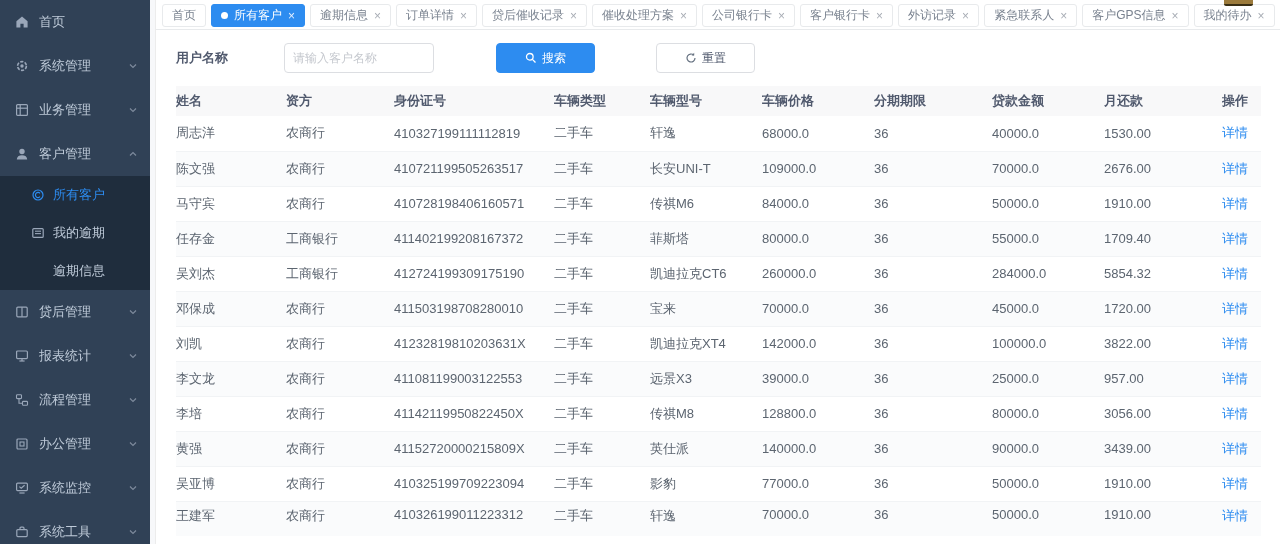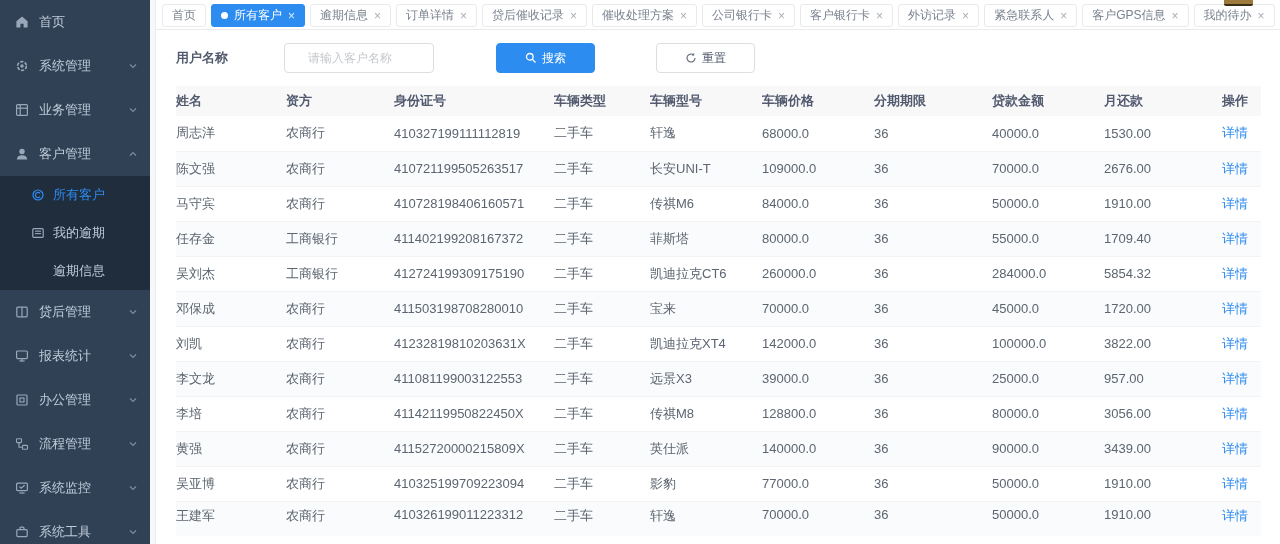--- a/index.html
+++ b/index.html
@@ -36,21 +36,21 @@
   .tab.active { background:#2d8cf0; border-color:#2d8cf0; color:#fff; }
   .tab.active .tab-close { color:#e3efff; }
   .dot { width:7px; height:7px; border-radius:50%; background:#fff; margin-right:6px; }
   .avatar-frag { position:absolute; top:0; right:27px; width:29px; height:6px;
     background:#9c7b3c; border-bottom:2px solid #3a2f14; border-radius:0 0 2px 2px; }
 
   
   .search-row { display:flex; align-items:center; padding:13px 20px; height:56px;gap:44px; }
   .search-label { font-size:13px; font-weight:bold; color:#515a6e; margin-right:12px; white-space:nowrap; }
   .search-input { width:150px; height:30px; border:1px solid #dcdee2; border-radius:4px;
-    padding:0 23px; font-size:12px; color:#515a6e; outline:none;
+    padding:0 8px; font-size:12px; color:#515a6e; outline:none;
     font-family:"Liberation Sans","DejaVu Sans",sans-serif; }
   .search-input::placeholder { color:#c5c8ce; }
   .btn { height:30px; display:inline-flex; align-items:center; border-radius:4px;
     font-size:12px; padding:0 28px; cursor:pointer; border:1px solid transparent; }
   .btn svg { margin-right:5px; }
   .btn-primary { background:#2d8cf0; border-color:#2d8cf0; color:#fff; margin-left:18px; }
   .btn-plain { background:#fff; border-color:#dcdee2; color:#515a6e; margin-left:17px; }
 
   
   .table-wrap { padding:0 20px; }
@@ -168,40 +168,40 @@
         <span class="s-label">报表统计</span>
         <span class="chev">
           <svg width="10" height="10" viewBox="0 0 10 10">
             <polyline points="2,3.5 5,6.5 8,3.5" fill="none" stroke="currentColor" stroke-width="1.2"></polyline>
           </svg>
         </span>
       </div>
       <div class="s-item">
         <span class="s-icon">
           <svg width="14" height="14" viewBox="0 0 14 14">
-            <rect x="2" y="2" width="10" height="10" rx="1" fill="none" stroke="currentColor" stroke-width="1.2"></rect>
-            <rect x="5" y="5" width="4" height="4" fill="none" stroke="currentColor" stroke-width="1.1"></rect>
-          </svg>
-        </span>
-        <span class="s-label">办公管理</span>
-        <span class="chev">
-          <svg width="10" height="10" viewBox="0 0 10 10">
-            <polyline points="2,3.5 5,6.5 8,3.5" fill="none" stroke="currentColor" stroke-width="1.2"></polyline>
-          </svg>
-        </span>
-      </div>
-      <div class="s-item">
-        <span class="s-icon">
-          <svg width="14" height="14" viewBox="0 0 14 14">
             <rect x="1.5" y="1.8" width="5" height="3.8" rx="0.8" fill="none" stroke="currentColor" stroke-width="1.1"></rect>
             <rect x="7.5" y="8.4" width="5" height="3.8" rx="0.8" fill="none" stroke="currentColor" stroke-width="1.1"></rect>
             <path d="M4 5.6 V10.3 H7.5" fill="none" stroke="currentColor" stroke-width="1.1"></path>
           </svg>
         </span>
         <span class="s-label">流程管理</span>
+        <span class="chev">
+          <svg width="10" height="10" viewBox="0 0 10 10">
+            <polyline points="2,3.5 5,6.5 8,3.5" fill="none" stroke="currentColor" stroke-width="1.2"></polyline>
+          </svg>
+        </span>
+      </div>
+      <div class="s-item">
+        <span class="s-icon">
+          <svg width="14" height="14" viewBox="0 0 14 14">
+            <rect x="2" y="2" width="10" height="10" rx="1" fill="none" stroke="currentColor" stroke-width="1.2"></rect>
+            <rect x="5" y="5" width="4" height="4" fill="none" stroke="currentColor" stroke-width="1.1"></rect>
+          </svg>
+        </span>
+        <span class="s-label">办公管理</span>
         <span class="chev">
           <svg width="10" height="10" viewBox="0 0 10 10">
             <polyline points="2,3.5 5,6.5 8,3.5" fill="none" stroke="currentColor" stroke-width="1.2"></polyline>
           </svg>
         </span>
       </div>
       <div class="s-item">
         <span class="s-icon">
           <svg width="14" height="14" viewBox="0 0 14 14">
             <rect x="1.6" y="2.2" width="10.8" height="7.4" rx="1" fill="none" stroke="currentColor" stroke-width="1.2"></rect>

